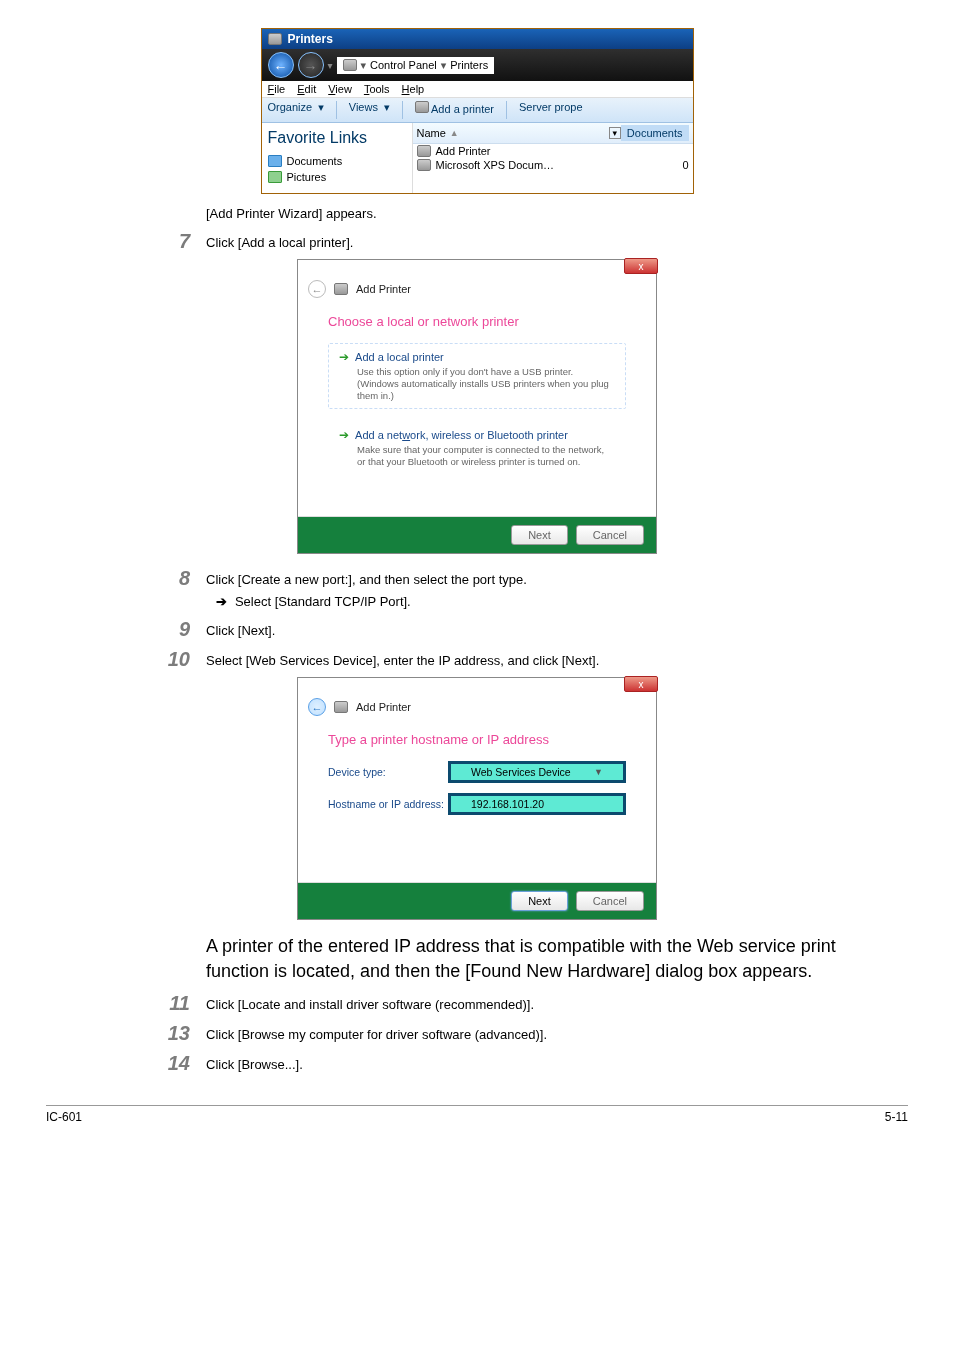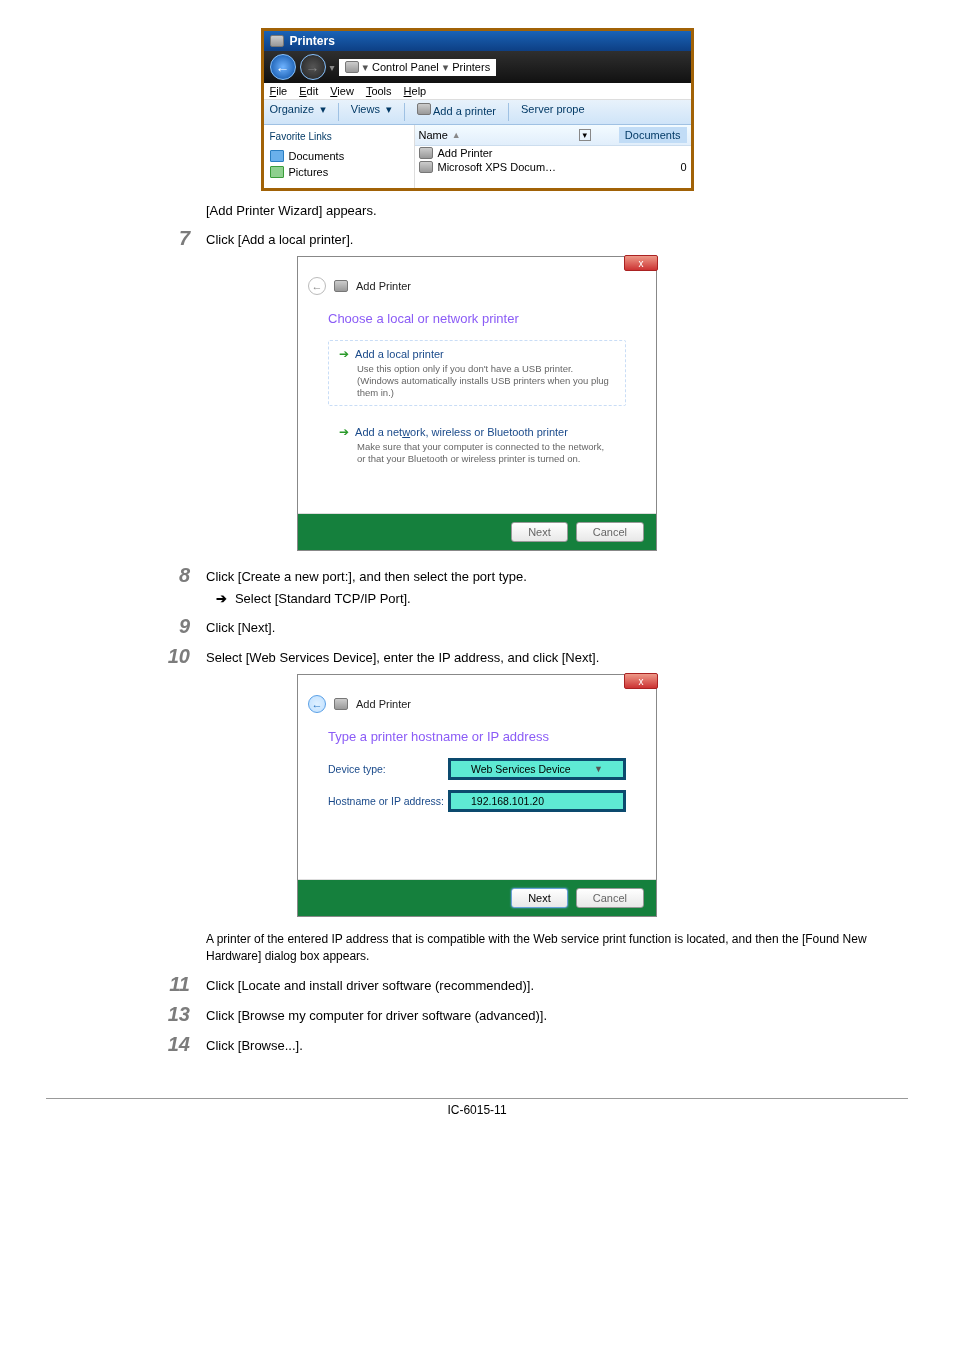--- a/index.html
+++ b/index.html
@@ -47,21 +47,21 @@
     line-height: 1;
   }
   .step-text { flex: 1; font-size: 13px; padding-top: 4px; }
   .sub-arrow-row { margin-left: 130px; font-size:13px; display:flex; gap:8px; align-items:center; margin-bottom:8px; }
   .sub-arrow { font-weight:bold; }
 
   
   .win-shot {
     width: 433px;
     margin: 6px auto 10px;
-    border: 3px solid #a16207;
+    border: 1px solid #a16207;
     background:#fff;
     font-size: 11px;
     text-align:left;
   }
   .win-titlebar {
     background: linear-gradient(#1a63b7,#0d3f84);
     color:#fff; padding:3px 6px; font-weight:bold; font-size:12px;
     display:flex; align-items:center; gap:6px;
   }
   .win-navbar {
@@ -81,26 +81,26 @@
   .menu-row { padding:2px 6px; display:flex; gap:12px; font-size:11px; border-bottom:1px solid #ddd; }
   .menu-row span u { text-decoration:underline; }
   .toolbar {
     background:linear-gradient(#e8f2fb,#cfe4f8);
     padding:3px 6px; display:flex; gap:12px; align-items:flex-start; font-size:11px; color:#033a66;
     border-bottom:1px solid #9fc1e3;
   }
   .tb-sep { width:0; border-left:1px solid #9fc1e3; height:18px; }
   .expl-body { display:flex; }
   .expl-left { width:150px; padding:6px; }
-  .expl-left .fl-title { color:#033a66; font-size:10px; margin-bottom:8px; }
+  .expl-left .fl-title { color:#033a66; font-size:16px; margin-bottom:8px; }
   .expl-left .fl-item { display:flex; gap:5px; align-items:center; font-size:11px; margin:4px 0; }
   .sq-icon { width:14px; height:12px; background:#6ab0eb; border:1px solid #2a7ec2; border-radius:1px; display:inline-block;}
   .sq-icon.green { background:#8ed08e; border-color:#3a9c3a; }
   .expl-right { flex:1; padding:0 0 6px; border-left:1px solid #ddd; }
-  .col-head { display:flex; background:linear-gradient(#f3fbff,#e1eefb); font-size:11px; padding:2px 4px; align-items:center; border-bottom:1px solid #cde;gap:28px; }
+  .col-head { display:flex; background:linear-gradient(#f3fbff,#e1eefb); font-size:11px; padding:2px 4px; align-items:center; border-bottom:1px solid #cde; }
   .col-head .cell1 { flex:1; display:flex; gap:4px; align-items:center; }
   .col-head .dd { width:12px; height:12px; border:1px solid #888; font-size:9px; text-align:center; }
   .list-row { padding:1px 4px; font-size:11px; display:flex; gap:5px; align-items:center;}
   .tiny-printer {
     width:14px; height:12px; background: linear-gradient(#ccc,#999); border:1px solid #777; border-radius:2px; display:inline-block;
   }
   .doccell { background:#c1dcf6; padding:2px 6px; font-size:11px; color:#033a66;}
 
   
   .wizard {
@@ -123,21 +123,21 @@
   }
   .wiz-head {
     padding:6px 10px; display:flex; gap:8px; align-items:center; color:#222;
   }
   .wiz-back-btn {
     width:18px; height:18px; border-radius:50%; border:1px solid #bbb; color:#888;
     display:inline-flex; align-items:center; justify-content:center; font-size:11px;
   }
   .wiz-back-btn.blue { border-color:#5aa0e6; color:#2774c2; background:radial-gradient(#dff0ff,#bfe0ff);}
   .wiz-body { padding: 10px 30px 30px; }
-  .wiz-title { color:#8b5cf6; font-size:13px; margin-bottom:14px; }
+  .wiz-title { color:#ec4899; font-size:13px; margin-bottom:14px; }
   .wiz-option {
     border:1px dashed #c9ddf6; border-radius:2px; padding:6px 10px; margin-bottom:12px;
   }
   .wiz-option.plain { border:1px dashed transparent; }
   .wiz-opt-h { color:#1a4a8a; font-size:11px; display:flex; gap:6px; align-items:center; }
   .wiz-opt-h .arrow { color:#2a9a2a; font-size:12px; }
   .wiz-opt-d { color:#666; font-size:9.5px; margin-left:18px; margin-top:2px; line-height:1.25; }
   .wiz-footer {
     background:#15803d; padding:8px 12px; border-top:1px solid #ddd; display:flex; justify-content:flex-end; gap:8px;
   }
@@ -148,24 +148,24 @@
   .wiz-btn.enabled { color:#000; border-color:#6aa0d8; box-shadow:0 0 2px #6aa0d8; }
 
   .form-row { display:flex; align-items:center; margin-bottom:10px; font-size:10.5px;}
   .form-row label { width:120px; color:#1a4a8a; }
   .form-row .field {
     flex:1; border:3px solid #0c4a6e; padding:2px 20px; background:#5eead4; font-size:10.5px;
     display:flex; justify-content:space-between; align-items:center;
   }
   .field .caret { color:#555; font-size:9px; }
 
-  .bodypara { margin:10px 0 10px 120px; font-size:12px; line-height:1.35; }
+  .bodypara { margin:10px 0 10px 120px; font-size:18px; line-height:1.35; }
 
   .footer-row {
-    display:flex; justify-content:center; padding:4px 0; margin-top:44px;
+    display:flex; justify-content:space-between; padding:4px 0; margin-top:32px;
     border-top: 1px solid #999; font-size:12px;
   }
 </style>
 </head>
 <body>
 
 <div class="page">
 
 
   <div class="content">

